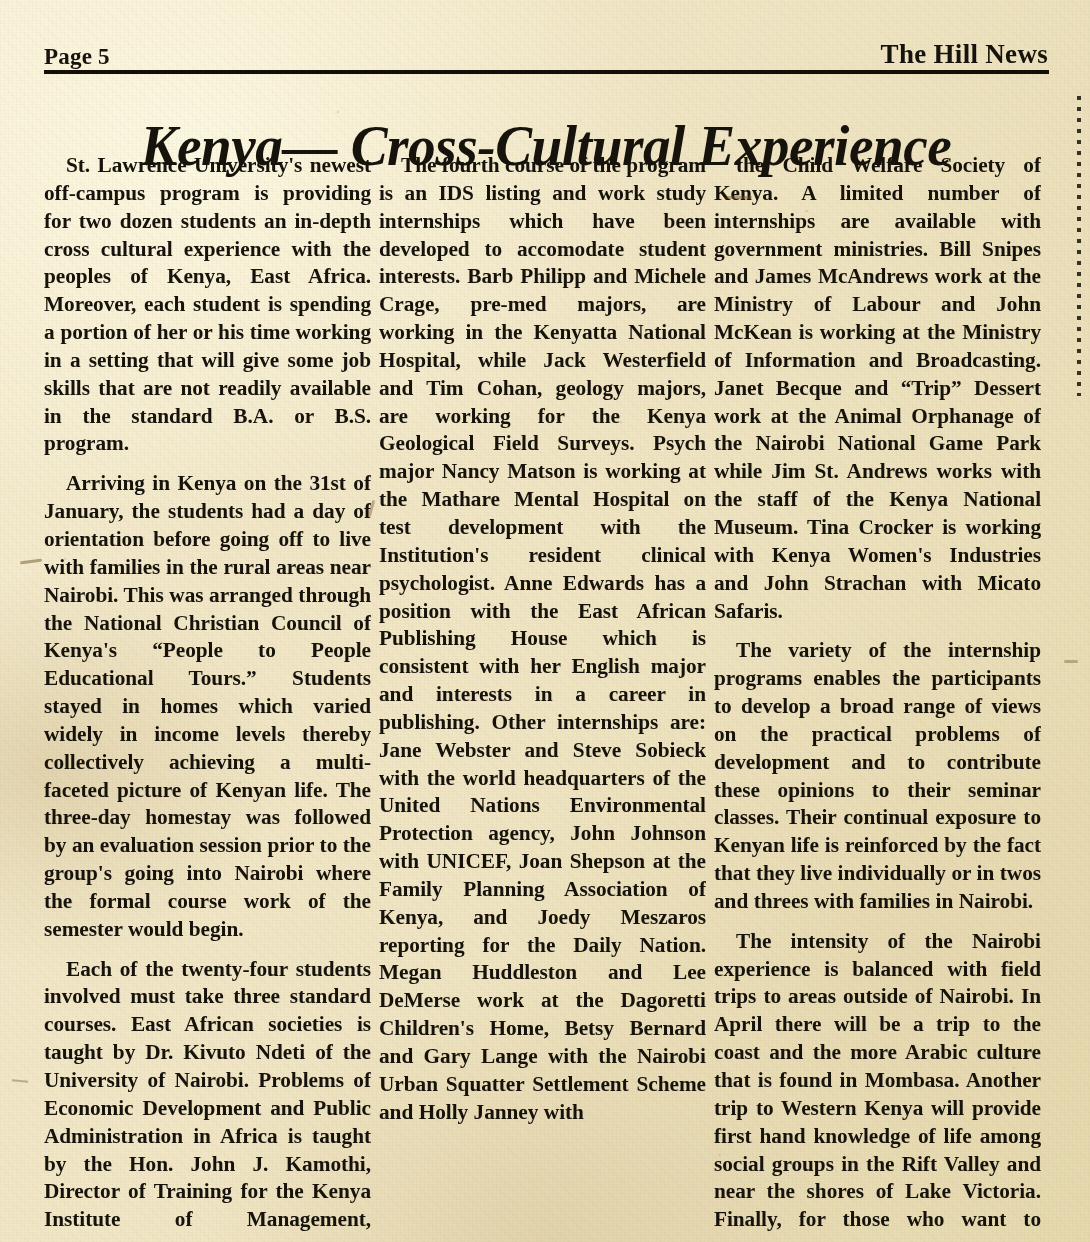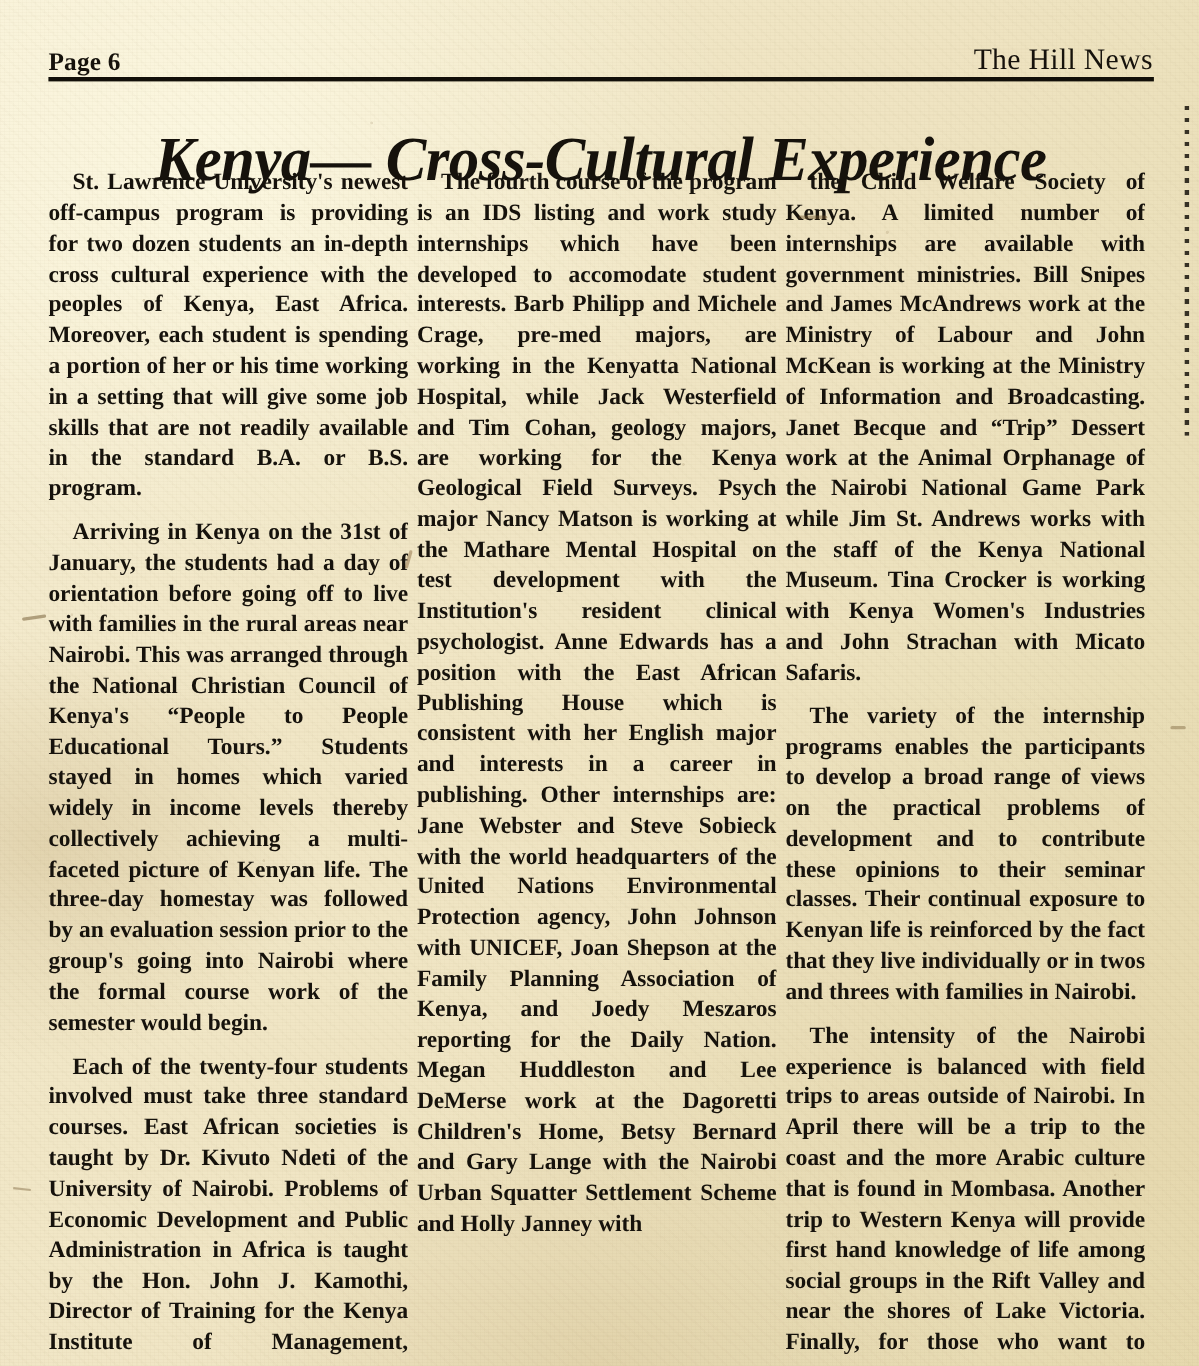--- a/index.html
+++ b/index.html
@@ -73,21 +73,21 @@
     justify-content: space-between;
   }
   .runhead-left {
     font-size: 23px;
     font-weight: 700;
     letter-spacing: 0.2px;
     line-height: 1;
   }
   .runhead-right {
     font-size: 27px;
-    font-weight: 400;
+    font-weight: 700;
     letter-spacing: 0.3px;
     line-height: 1;
   }
   .rule {
     position: absolute;
     left: 44px;
     top: 70px;
     width: 1005px;
     height: 4px;
     background: #120f09;
@@ -185,21 +185,21 @@
 </head>
 <body>
 
 <div id="paper"></div>
 <div id="grain"></div>
 <div id="specks"></div>
 
 <div id="page">
 
   <div class="runhead">
-    <div class="runhead-left">Page 6</div>
+    <div class="runhead-left">Page 5</div>
     <div class="runhead-right">The Hill News</div>
   </div>
   <div class="rule"></div>
 
   <h1 class="headline">Kenya— Cross-Cultural Experience</h1>
 
   <div class="cols">
 
     <div class="col">
       <p>St. Lawrence University's newest off-campus program is providing for two dozen students an in-depth cross cultural experience with the peoples of Kenya, East Africa. Moreover, each student is spending a portion of her or his time working in a setting that will give some job skills that are not readily available in the standard B.A. or B.S. program.</p>

